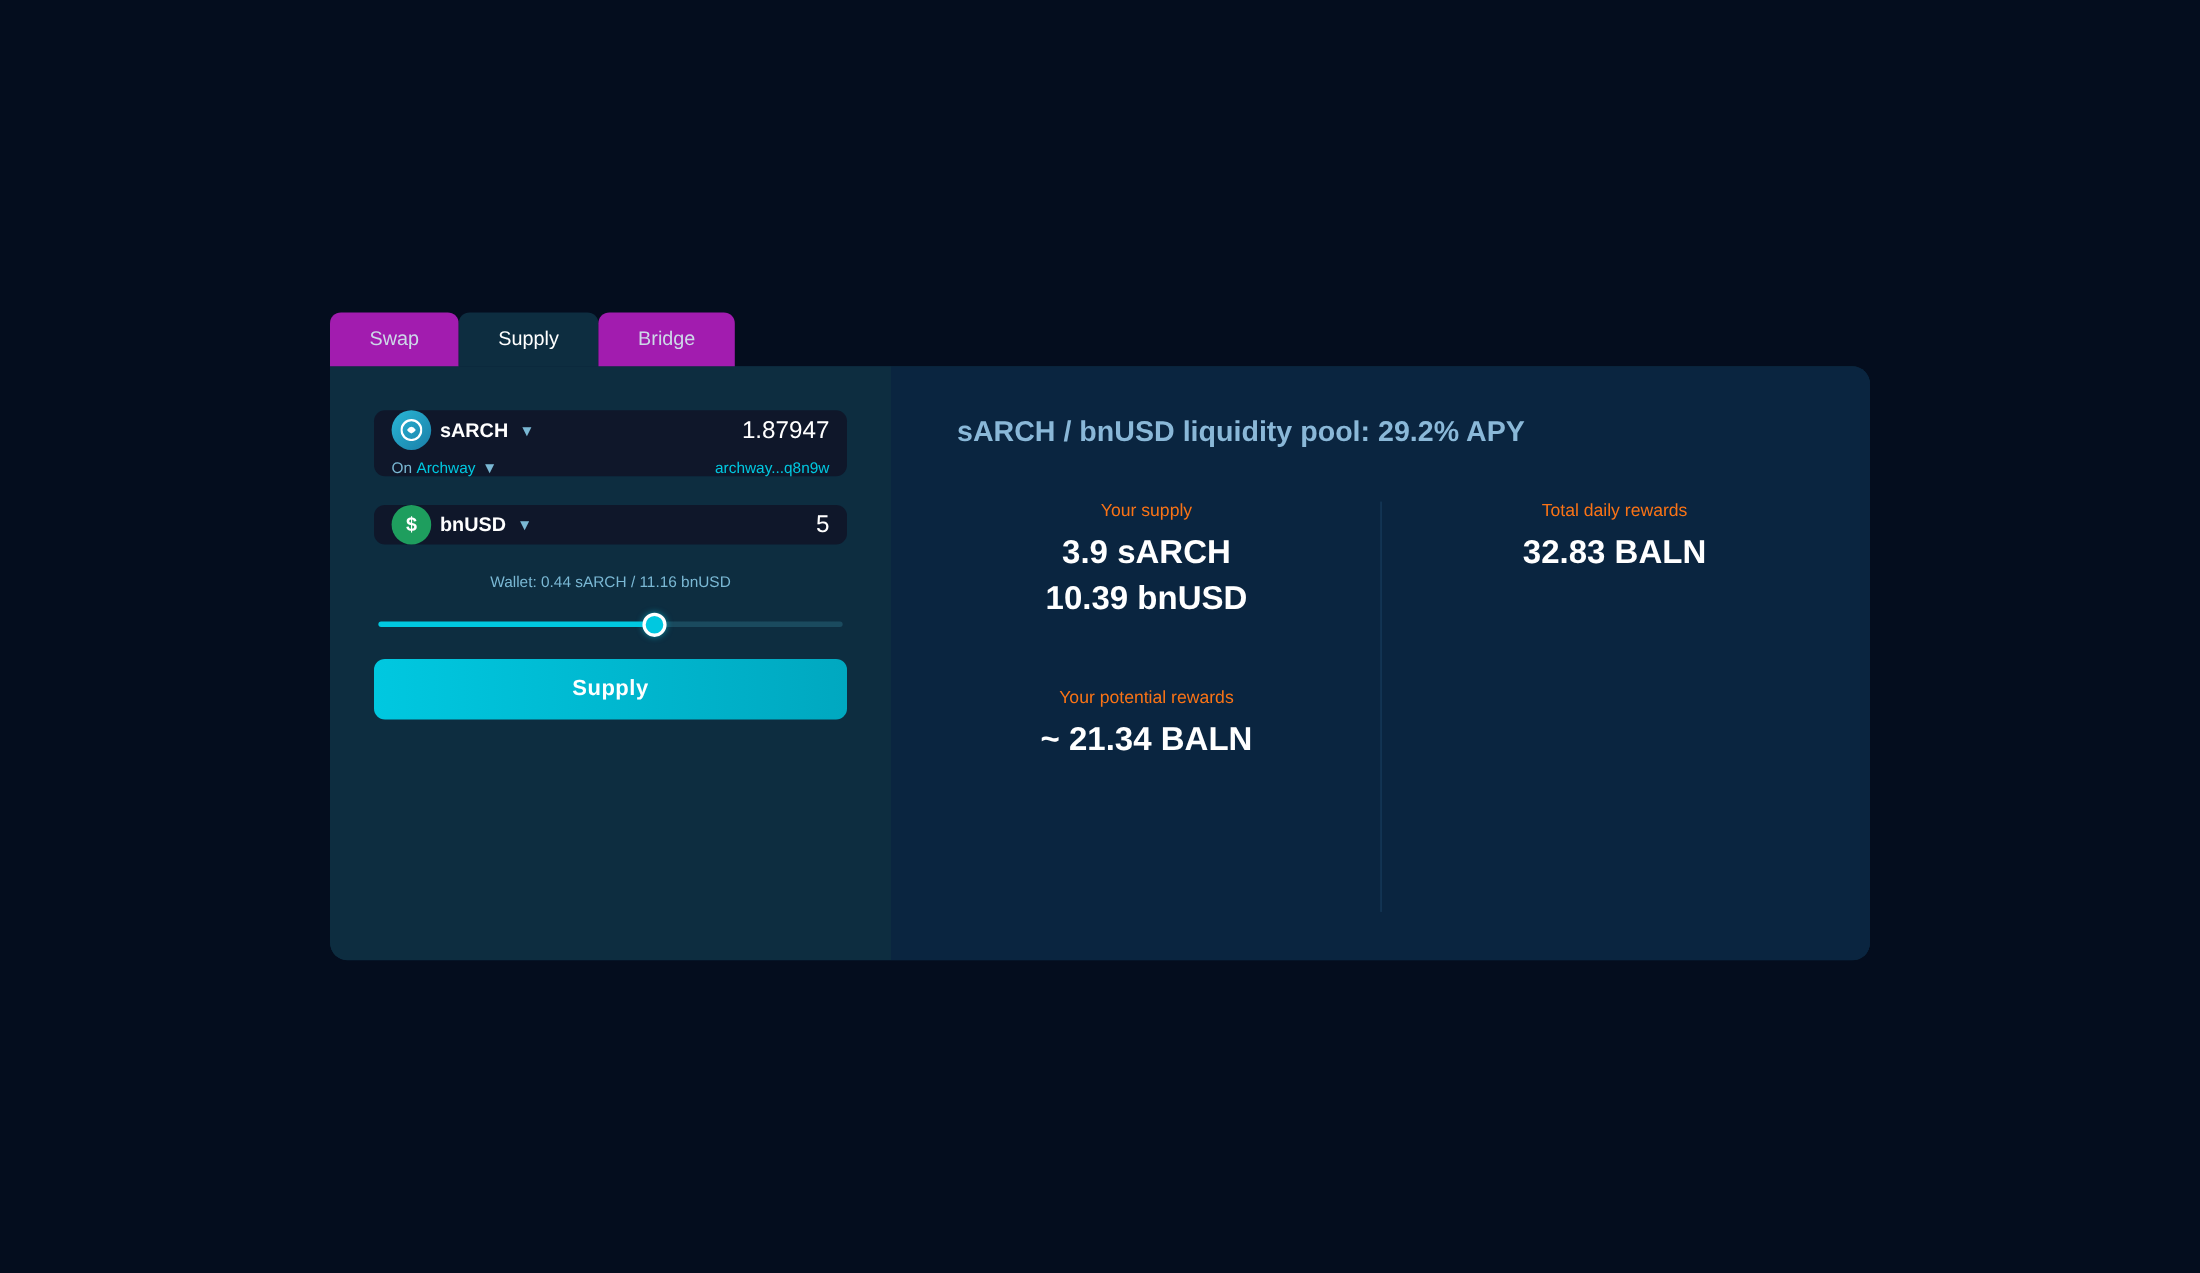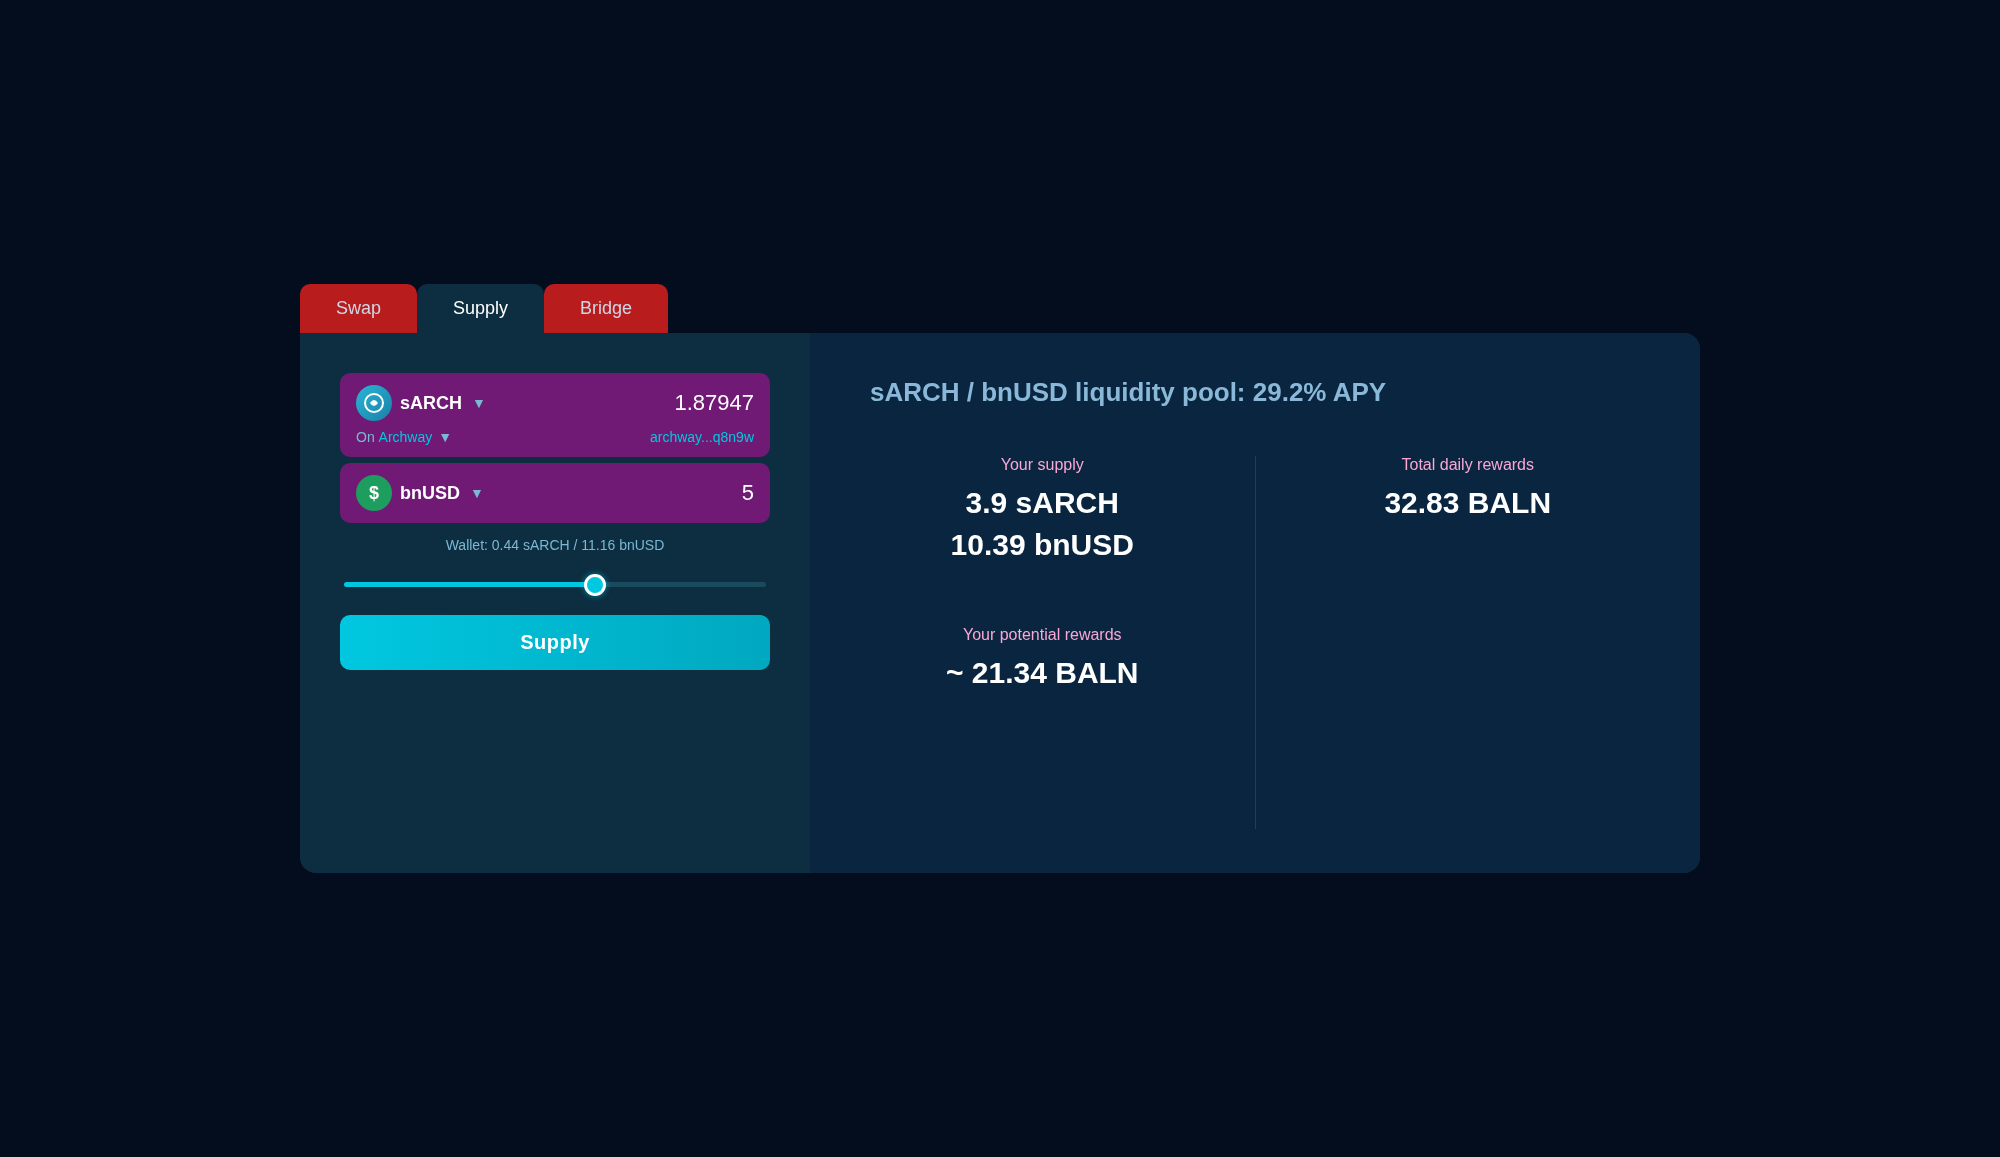--- a/index.html
+++ b/index.html
@@ -27,21 +27,21 @@
       margin-bottom: 0;
       position: relative;
       z-index: 2;
     }
 
     .tab {
       padding: 14px 36px;
       font-size: 18px;
       font-weight: 500;
       color: #cdd9e8;
-      background: #b91c1c;
+      background: #a21caf;
       border-radius: 10px 10px 0 0;
       cursor: pointer;
       border: none;
       outline: none;
     }
 
     .tab.active {
       background: #0d2d40;
       color: #ffffff;
     }
@@ -66,24 +66,24 @@
 
     .panel-title {
       font-size: 30px;
       font-weight: 800;
       color: #ffffff;
       margin-bottom: 28px;
     }
 
     
     .input-group {
-      background: #701a75;
+      background: #0f172a;
       border-radius: 10px;
-      padding: 12px 16px;
-      margin-bottom: 6px;
+      padding: 0 16px;
+      margin-bottom: 26px;
     }
 
     .input-row {
       display: flex;
       align-items: center;
       justify-content: space-between;
     }
 
     .token-selector {
       display: flex;
@@ -252,21 +252,21 @@
 
     .stat-block {
       display: flex;
       flex-direction: column;
       align-items: center;
       gap: 8px;
     }
 
     .stat-label {
       font-size: 16px;
-      color: #f9a8d4;
+      color: #f97316;
       text-align: center;
     }
 
     .stat-value {
       font-size: 30px;
       font-weight: 700;
       color: #ffffff;
       text-align: center;
       line-height: 1.4;
     }

